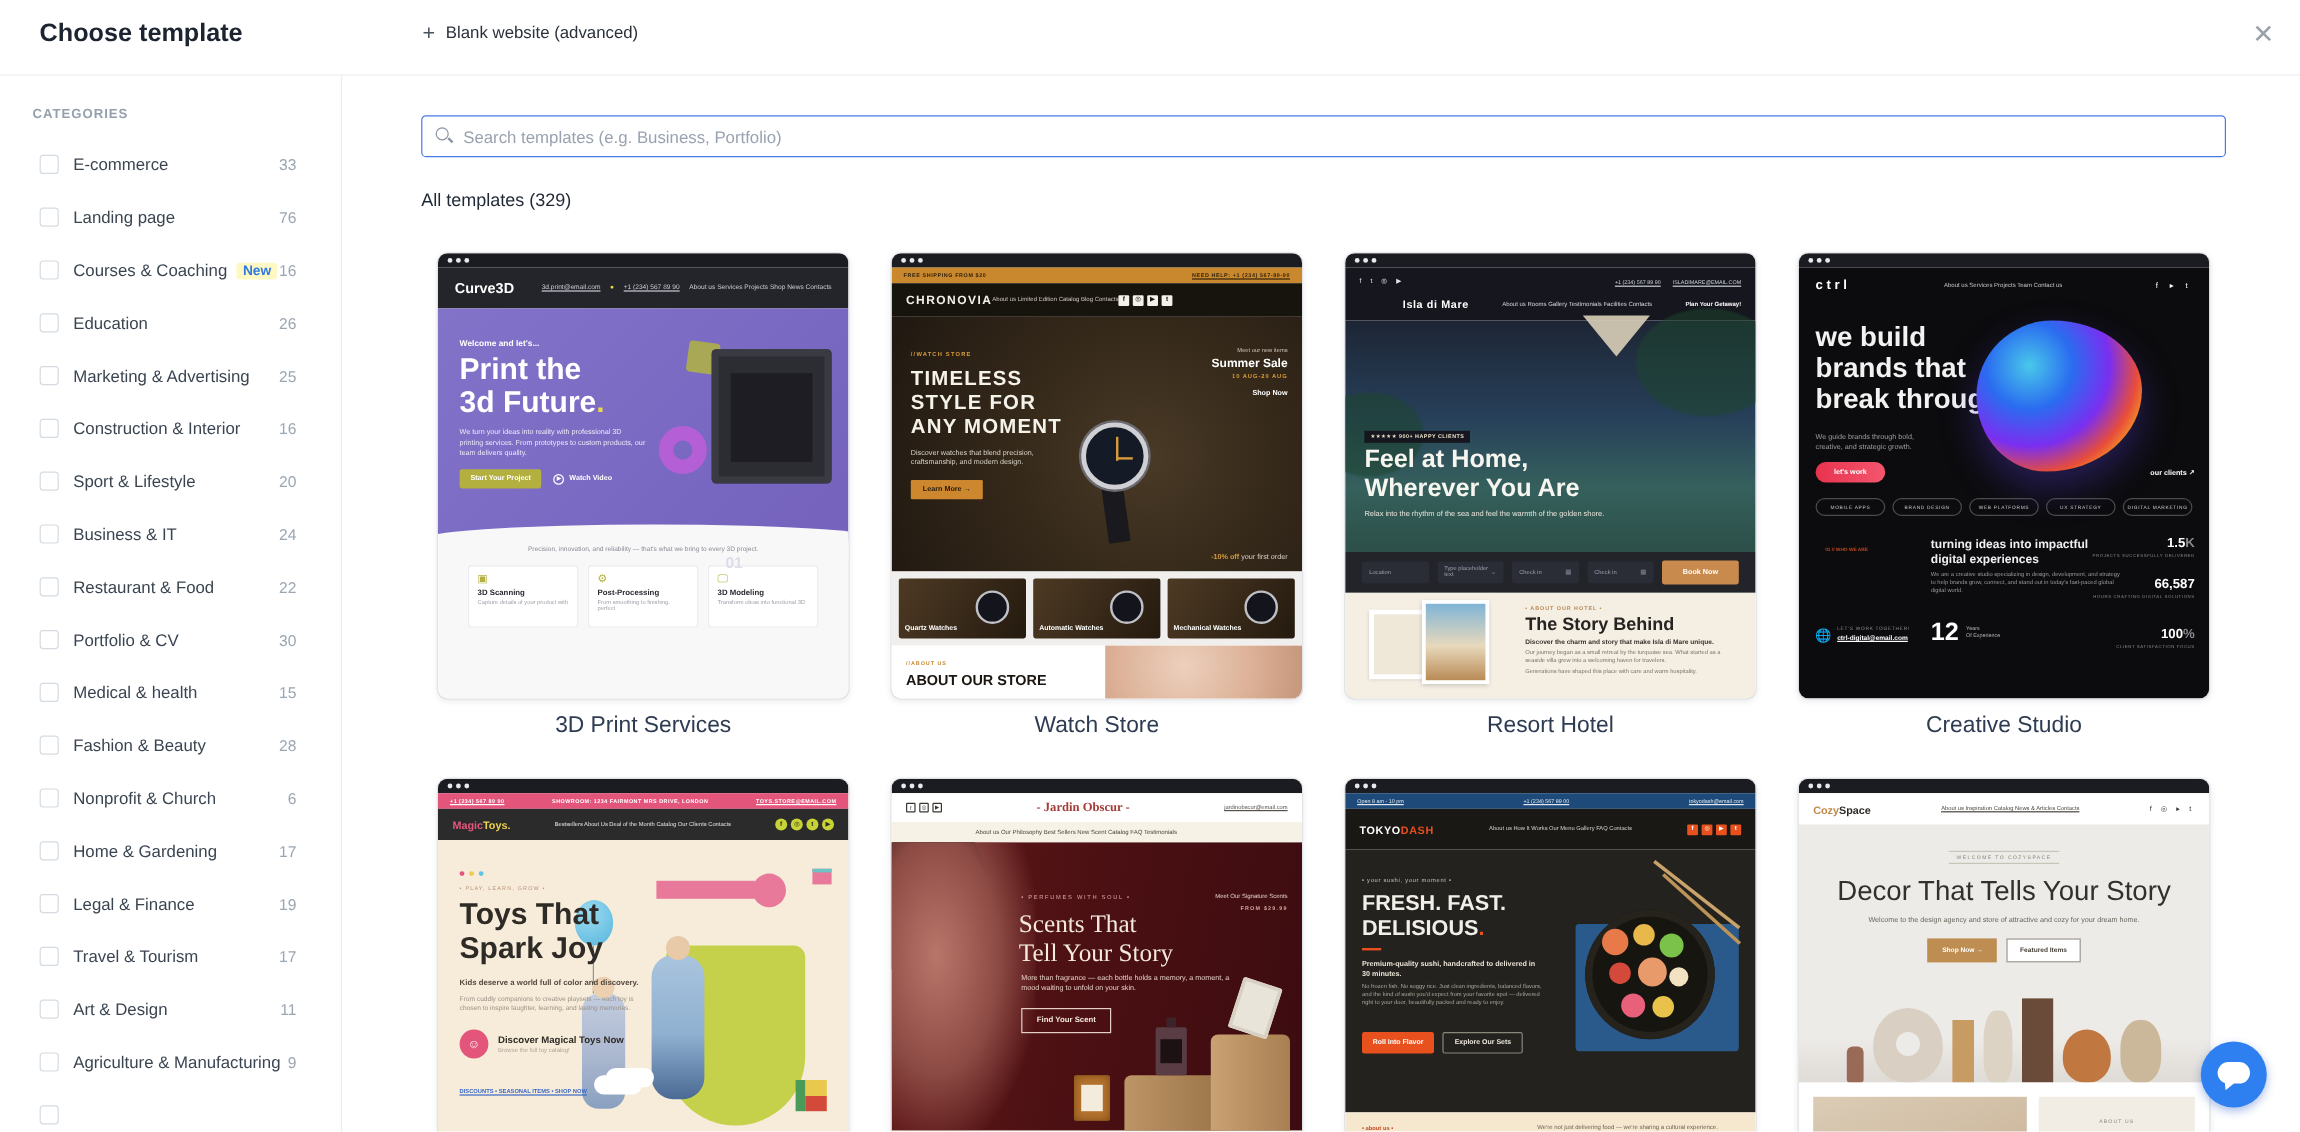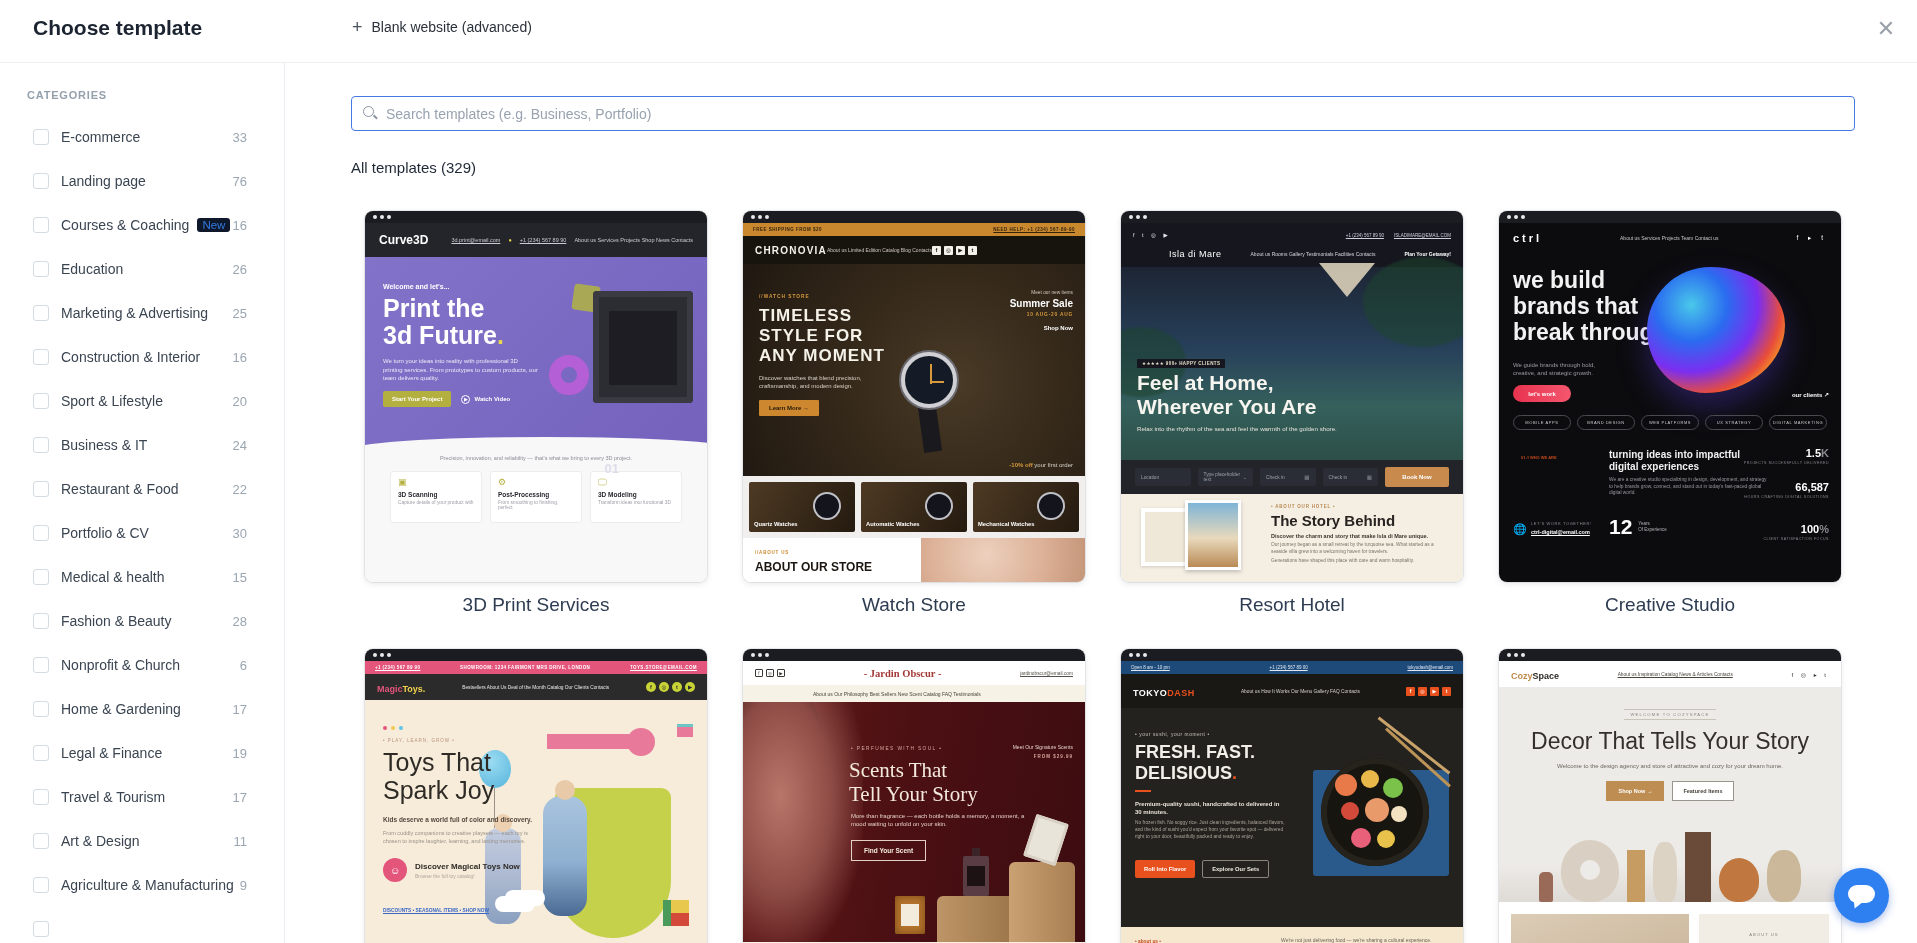--- a/index.html
+++ b/index.html
@@ -21,22 +21,22 @@
   .sidebar { position:absolute; top:63px; left:0; width:285px; bottom:0; background:#fff;
     border-right:1px solid #e9edf1; overflow:hidden; }
   .cat-heading { position:absolute; left:27px; top:26px; font-size:11px; font-weight:700;
     letter-spacing:.8px; color:#95a0ad; }
   .cat-list { position:absolute; left:0; top:52px; right:0; }
   .cat-item { position:relative; height:44px; cursor:pointer; }
   .cat-box { position:absolute; left:33px; top:14px; width:16px; height:16px; border:1.5px solid #d5dbe2;
     border-radius:3px; background:#fff; }
   .cat-label { position:absolute; left:61px; top:14px; font-size:14px; color:#3a4551; white-space:nowrap; }
   .cat-count { position:absolute; right:37px; top:15px; font-size:13px; color:#9aa6b2; }
-  .cat-badge { display:inline-block; margin-left:8px; font-size:11.5px; font-weight:400; color:#2f7ae0;
-    background:#0f172a; border-radius:3px; padding:1px 5px; vertical-align:1px; }
+  .cat-badge { display:inline-block; margin-left:8px; font-size:11.5px; font-weight:700; color:#2f7ae0;
+    background:#fef9c3; border-radius:3px; padding:1px 5px; vertical-align:1px; }
 
   
   .content { position:absolute; left:285px; top:63px; right:0; bottom:0; overflow:hidden; background:#fff; }
   .search-wrap { position:absolute; left:66px; top:33px; width:1504px; height:35px; }
   .search-input { width:100%; height:100%; border:1.5px solid #4779e3; border-radius:4px; outline:none;
     font-size:14px; color:#3a4551; padding:0 12px 0 34px; font-family:inherit; }
   .search-input::placeholder { color:#98a2b0; }
   .search-icon { position:absolute; left:11px; top:9px; width:16px; height:16px; pointer-events:none; }
   .search-icon::before { content:""; position:absolute; left:1px; top:1px; width:9px; height:9px;
     border:1.6px solid #8b95a3; border-radius:50%; }
@@ -129,21 +129,21 @@
   .t2-about .t { position:absolute; left:12px; top:22px; color:#1c1610; font-size:12px; font-weight:700; }
   .t2-face { position:absolute; right:0; top:0; width:48%; height:100%;
     background:radial-gradient(circle at 40% 30%, #ecd0bd 0%, #dcb096 55%, #c29478 100%); }
 
   
   .t3-nav { height:44px; background:#15161e; padding:4px 12px 0; flex-direction:column; align-items:stretch; display:flex; }
   .t3-r1 { display:flex; justify-content:space-between; align-items:center; height:16px; }
   .t3-soc { color:#e8e8ec; font-size:5.5px; letter-spacing:3px; }
   .t3-contact { color:#cfd2da; font-size:4.5px; text-decoration:underline; display:flex; gap:10px; }
   .t3-r2 { display:flex; justify-content:space-between; align-items:center; height:22px; }
-  .t3-brand { color:#fff; font-size:9px; font-weight:400; letter-spacing:.5px;padding-left:36px; }
+  .t3-brand { color:#fff; font-size:9px; font-weight:700; letter-spacing:.5px;padding-left:36px; }
   .t3-links { color:#d5d8df; font-size:5px; display:flex; gap:7px; }
   .t3-cta { color:#fff; font-size:5px; font-weight:700; }
   .t3-hero { position:relative; height:193px;
     background:linear-gradient(180deg,#1d2534 0%,#27405a 42%,#35605c 72%,#2c4f48 100%); }
   .t3-leaf1,.t3-leaf2 { position:absolute; border-radius:50%; background:rgba(30,70,45,.55); filter:blur(1px); }
   .t3-leaf1 { right:-20px; top:-10px; width:120px; height:90px; }
   .t3-leaf2 { left:-25px; top:60px; width:90px; height:70px; }
   .t3-umb { position:absolute; right:88px; top:-4px; width:0; height:0; border-left:28px solid transparent;
     border-right:28px solid transparent; border-top:34px solid #d9cfb8; opacity:.9; }
   .t3-badge { position:absolute; left:16px; top:92px; background:#15161e; color:#e8dfc8; font-size:4.5px;
@@ -216,21 +216,21 @@
   .t5-brand b { color:#e4557c; font-size:9px; font-weight:800; }
   .t5-brand span { color:#f0d34e; font-size:9px; font-weight:800;text-align:right; }
   .t5-links { color:#e8e8e8; font-size:4.8px; display:flex; gap:7px; }
   .t5-soc { display:flex; gap:3px; }
   .t5-soc i { width:10px; height:10px; border-radius:50%; background:#c8d435; color:#2b2b2b; font-size:5.5px;
     font-style:normal; font-weight:700; display:flex; align-items:center; justify-content:center; }
   .t5-hero { position:relative; height:320px; background:#f6ecd9; overflow:hidden; }
   .t5-dots { position:absolute; left:18px; top:26px; display:flex; gap:4px; }
   .t5-dots i { width:4px; height:4px; border-radius:50%; }
   .t5-kick { position:absolute; left:18px; top:38px; color:#b9917a; font-size:4.5px; letter-spacing:1px; }
-  .t5-head { position:absolute; left:18px; top:48px; color:#2e2a26; font-size:25px; line-height:28px; font-weight:400; }
+  .t5-head { position:absolute; left:18px; top:48px; color:#2e2a26; font-size:25px; line-height:28px; font-weight:700; }
   .t5-sub { position:absolute; left:18px; top:116px; color:#55493f; font-size:6.5px; font-weight:600; }
   .t5-body { position:absolute; left:18px; top:130px; width:150px; color:#9a9288; font-size:5.5px; line-height:7.5px; }
   .t5-cta { position:absolute; left:18px; top:158px; display:flex; gap:8px; align-items:center; }
   .t5-cta .c { width:24px; height:24px; border-radius:50%; background:#e4557c; color:#fff; font-size:10px;
     display:flex; align-items:center; justify-content:center; }
   .t5-cta .t { color:#2e2a26; font-size:8px; font-weight:800; }
   .t5-cta .s { color:#b0a89e; font-size:5px; margin-top:2px; }
   .t5-linkrow { position:absolute; left:18px; top:208px; color:#3a68c8; font-size:4.8px; font-weight:700;
     text-decoration:underline; }
   .t5-lime { position:absolute; right:36px; top:88px; width:116px; height:150px; background:#c5d14a; border-radius:10px 10px 60px 60px; }

